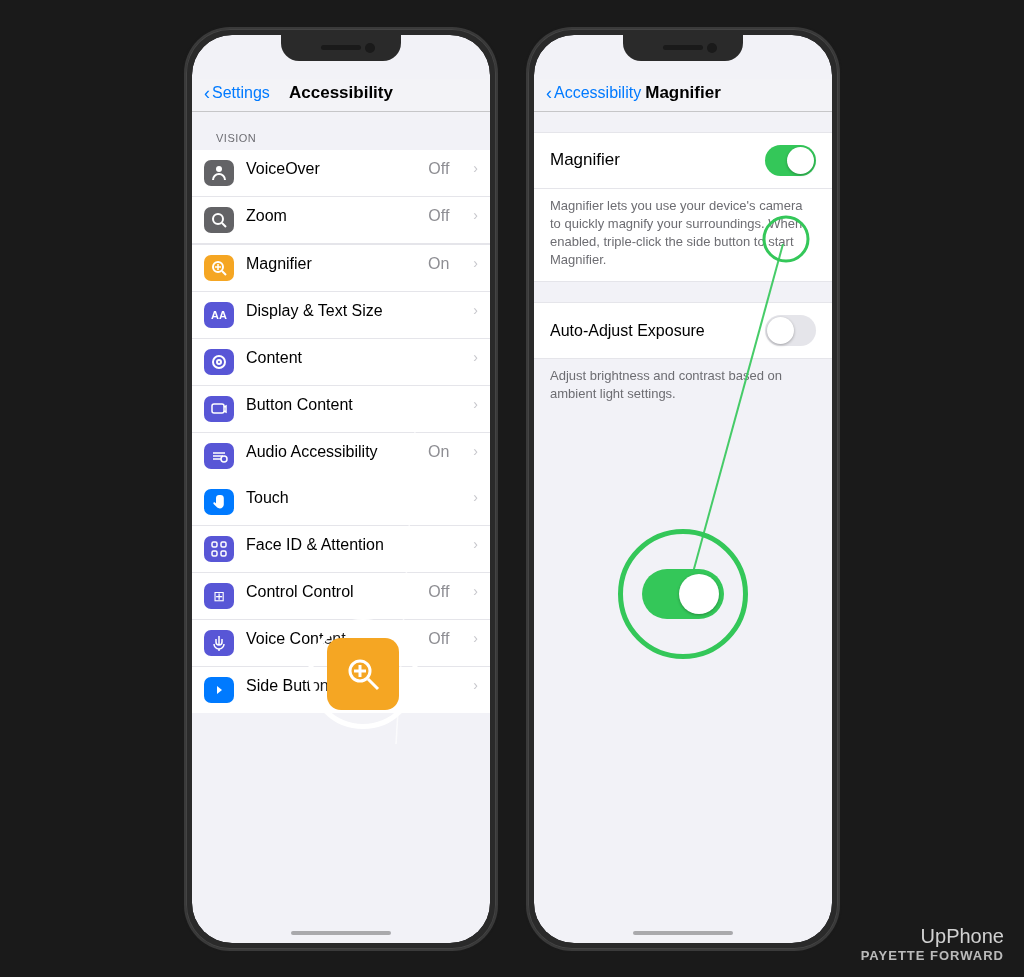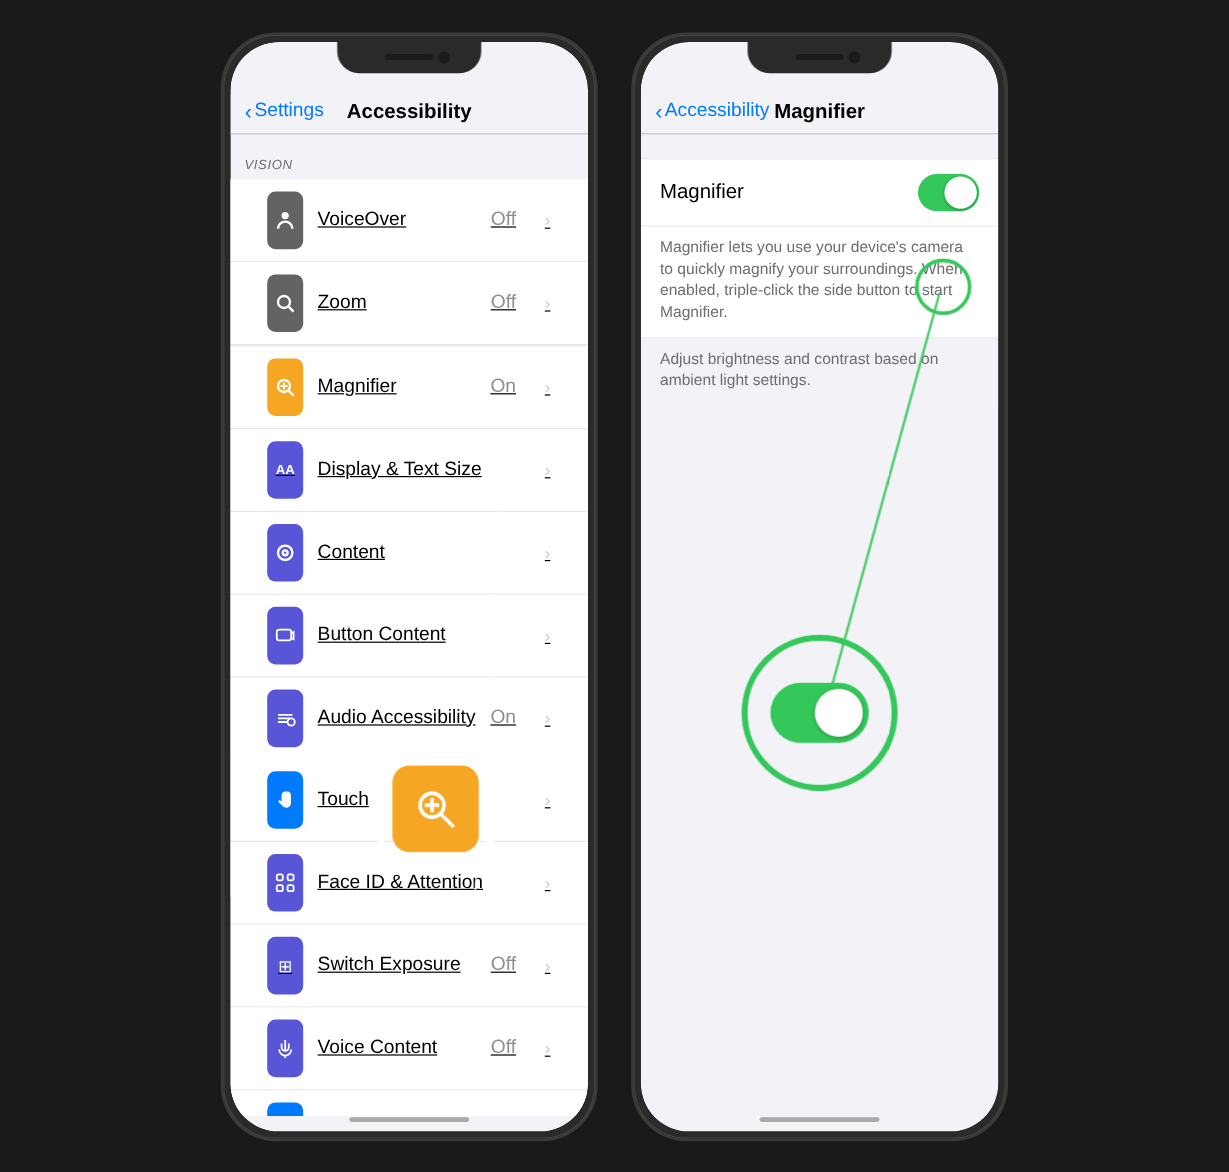--- a/index.html
+++ b/index.html
@@ -134,65 +134,63 @@
       color: #000;
     }
 
     
     .settings-content {
       overflow-y: auto;
       height: calc(100% - 90px);
     }
 
     .section-header {
-      padding: 20px 12px 6px;
+      padding: 20px 24px 6px;
       font-size: 11px;
       font-weight: 500;
       color: #6d6d72;
       letter-spacing: 0.5px;
       text-transform: uppercase;
-      font-style: italic;
     }
 
     .section-intro {
       padding: 8px 16px 16px;
       font-size: 13px;
       color: #6d6d72;
       line-height: 1.4;
     }
 
     .list-group {
       background: #fff;
       margin: 0;
     }
 
     .list-item {
       display: flex;
-      align-items: center;
-      padding: 10px 31px;
+      align-items: flex-start;
+      padding: 10px 12px;
       border-bottom: 0.5px solid #e5e5ea;
       background: #fff;
       min-height: 44px;
       position: relative;
-      text-decoration: underline;
     }
 
     .list-item:last-child {
       border-bottom: none;
     }
 
     .list-item.highlighted {
       background: #fff;
       border-top: 0.5px solid #e5e5ea;
       border-bottom: 0.5px solid #e5e5ea;
     }
 
     .item-icon {
       width: 30px;
-      height: 48px;
+      height: 26px;
       border-radius: 7px;
       display: flex;
       align-items: center;
       justify-content: center;
       margin-right: 12px;
       flex-shrink: 0;
       font-size: 16px;
     }
 
     .item-icon.voiceover { background: #636366; }
@@ -487,21 +485,21 @@
                     <rect x="2" y="11" width="5" height="5" rx="1.5" fill="none"></rect>
                     <rect x="11" y="11" width="5" height="5" rx="1.5" fill="none"></rect>
                   </svg>
                 </div>
                 <span class="item-label">Face ID &amp; Attention</span>
                 <span class="item-chevron">›</span>
               </div>
 
               <div class="list-item">
                 <div class="item-icon switch-ctrl" style="font-size:14px;color:white;">⊞</div>
-                <span class="item-label">Switch Exposure</span>
+                <span class="item-label">Control Control</span>
                 <span class="item-value">Off</span>
                 <span class="item-chevron">›</span>
               </div>
 
               <div class="list-item">
                 <div class="item-icon voice-ctrl">
                   <svg width="18" height="18" viewBox="0 0 18 18" fill="none" stroke="white" stroke-width="1.5">
                     <path d="M9 2v9M6 5v3a3 3 0 006 0V5"></path>
                     <path d="M4 10a5 5 0 0010 0"></path>
                     <line x1="9" y1="15" x2="9" y2="17"></line>
@@ -571,20 +569,26 @@
               <div class="magnifier-header-row">
                 <span class="magnifier-title">Magnifier</span>
                 <div class="toggle-switch on">
                   <div class="toggle-knob"></div>
                 </div>
               </div>
               <div class="magnifier-desc">Magnifier lets you use your device's camera to quickly magnify your surroundings. When enabled, triple-click the side button to start Magnifier.</div>
             </div>
 
             <div style="background:#f2f2f7; margin-top:0;">
+              <div class="auto-adjust-row" style="background:#fff; margin-top:20px;">
+                <span class="auto-adjust-label">Auto-Adjust Exposure</span>
+                <div class="toggle-switch off">
+                  <div class="toggle-knob"></div>
+                </div>
+              </div>
               <div class="auto-adjust-desc">Adjust brightness and contrast based on ambient light settings.</div>
             </div>
 
           </div>
 
           <div class="bottom-bar"></div>
         </div>
       </div>
 
       <div style="position:absolute; top:182px; right:28px; z-index:30;">
@@ -602,13 +606,17 @@
       <svg style="position:absolute; top:0; left:0; width:100%; height:100%; pointer-events:none; z-index:25; overflow:visible;">
 
         <line x1="255" y1="215" x2="155" y2="580" stroke="#34c759" stroke-width="2" opacity="0.9"></line>
 
         <circle cx="258" cy="210" r="22" fill="none" stroke="#34c759" stroke-width="3"></circle>
       </svg>
     </div>
 
   </div>
 
+  <div class="watermark">
+    <div class="watermark-upphone">UpPhone</div>
+    <div class="watermark-payette">PAYETTE FORWARD</div>
+  </div>
 </div>
 
 </body></html>

